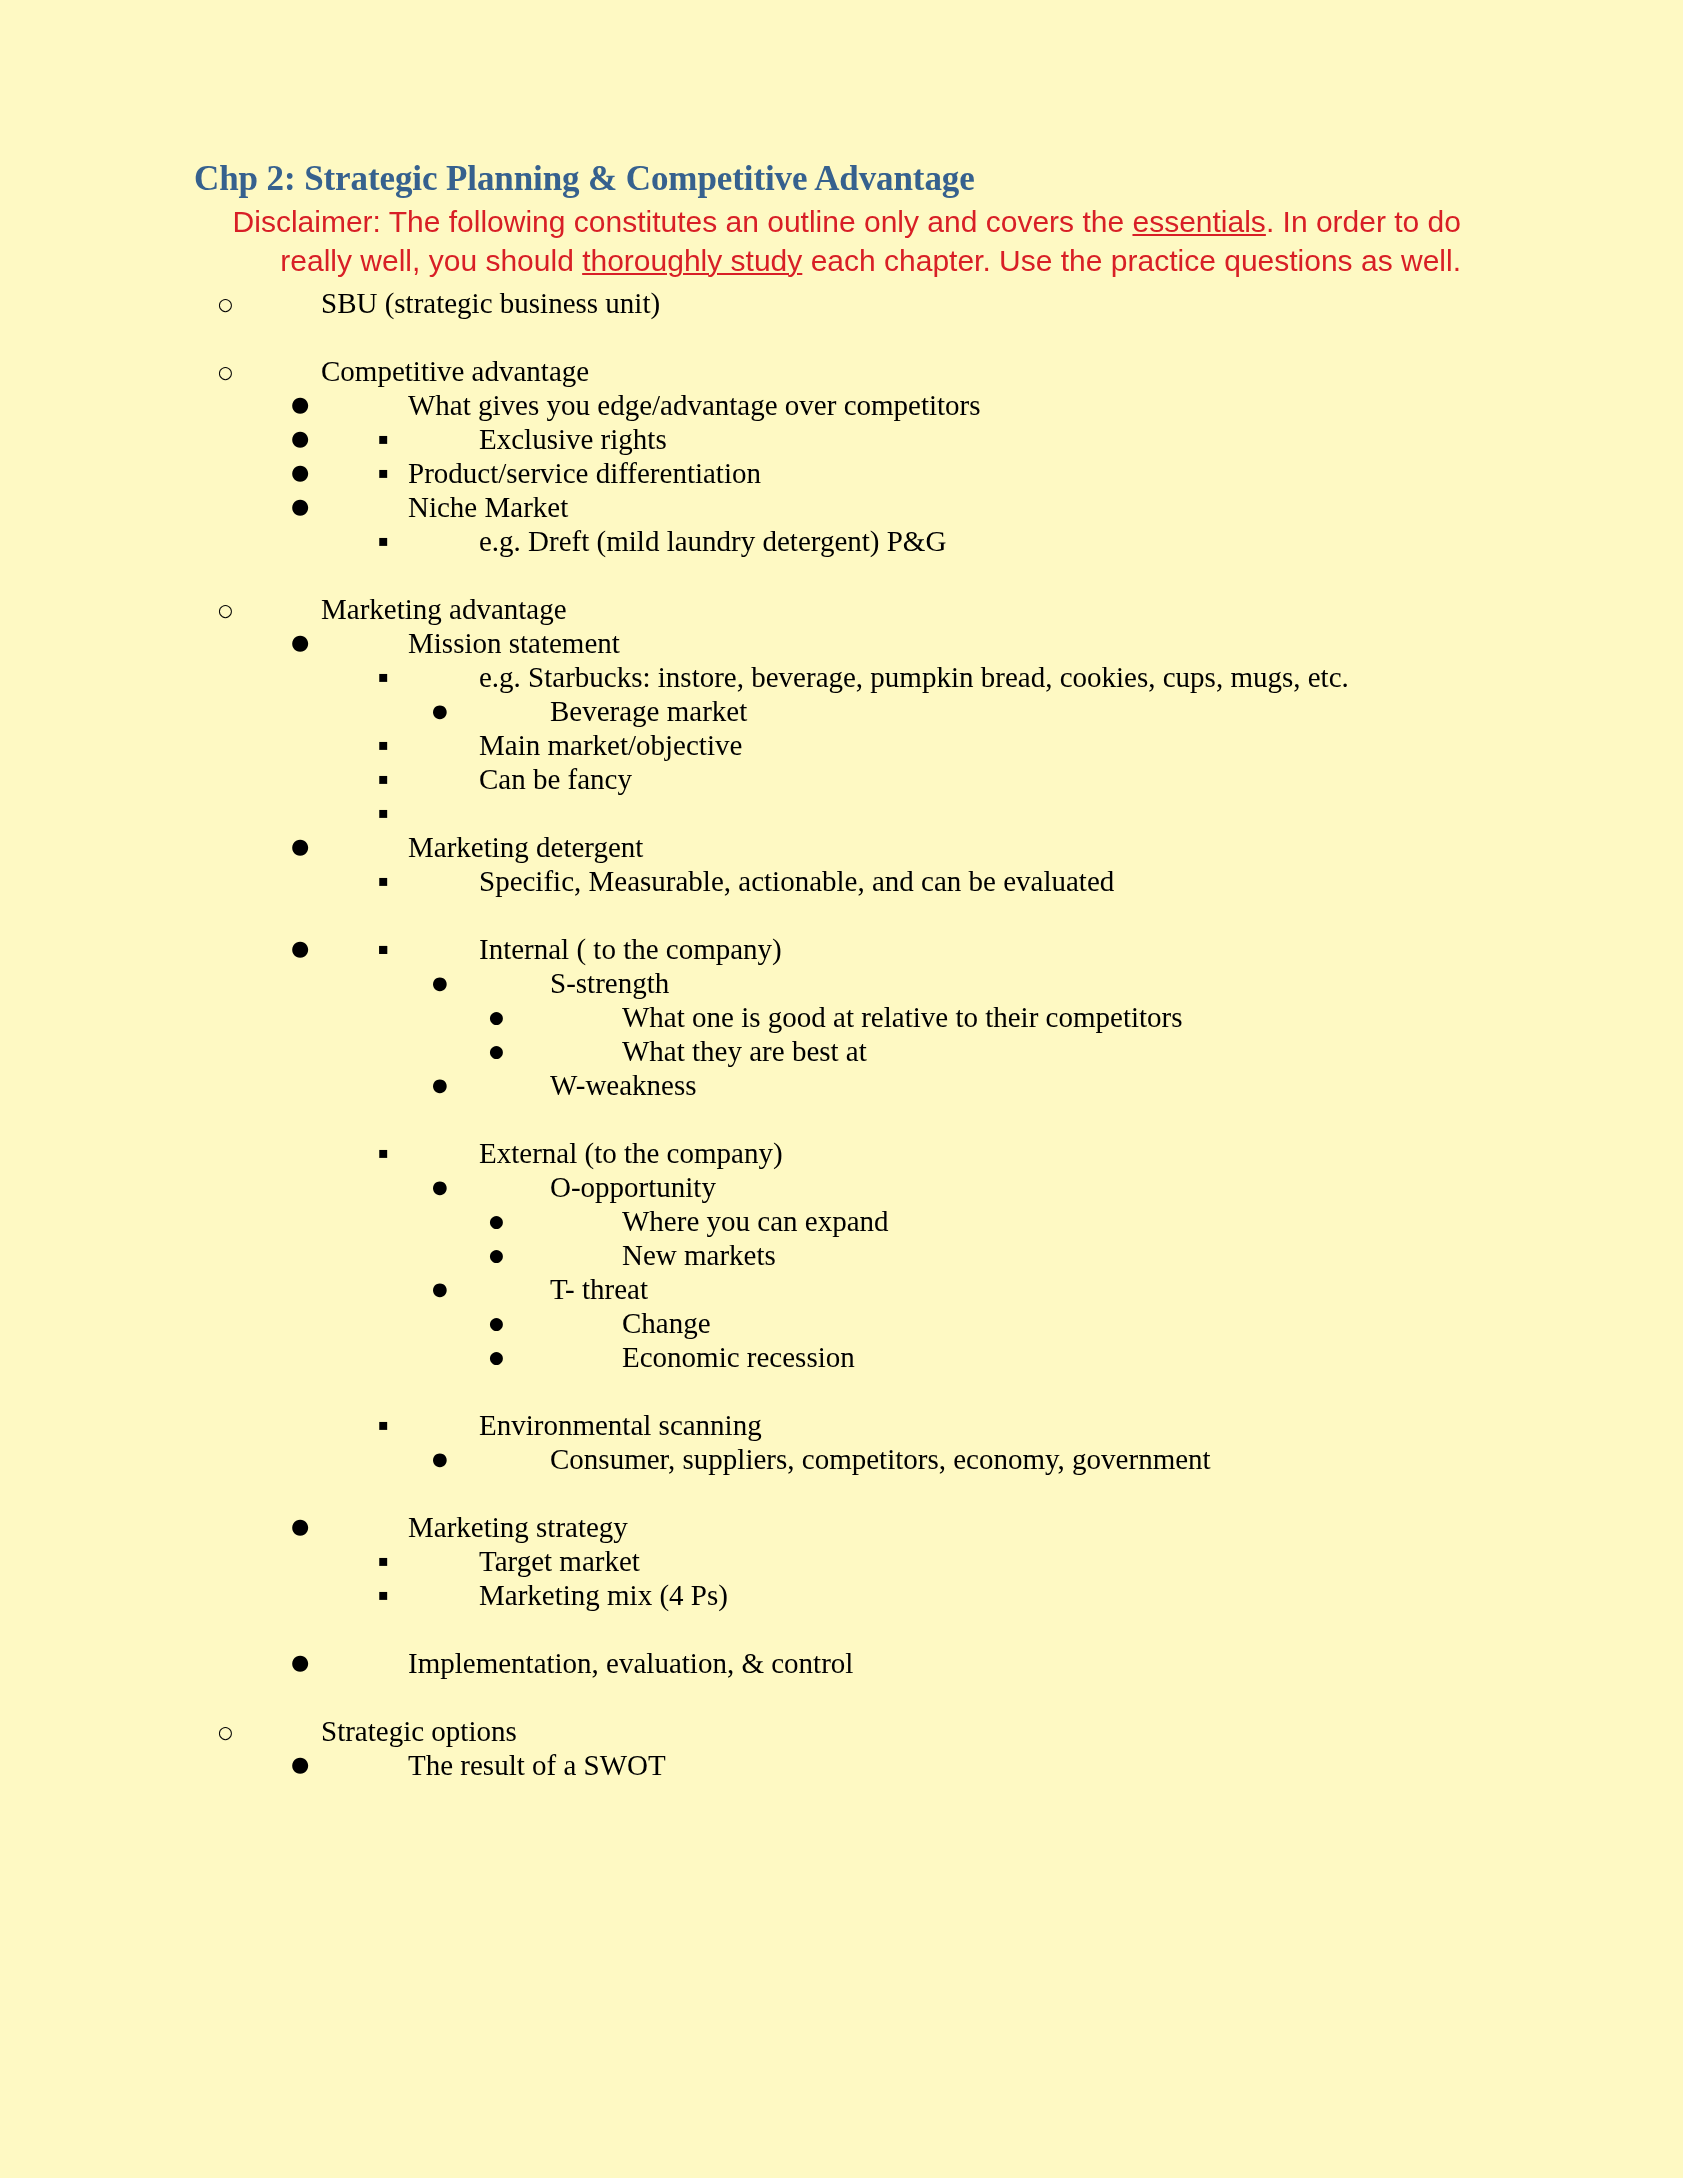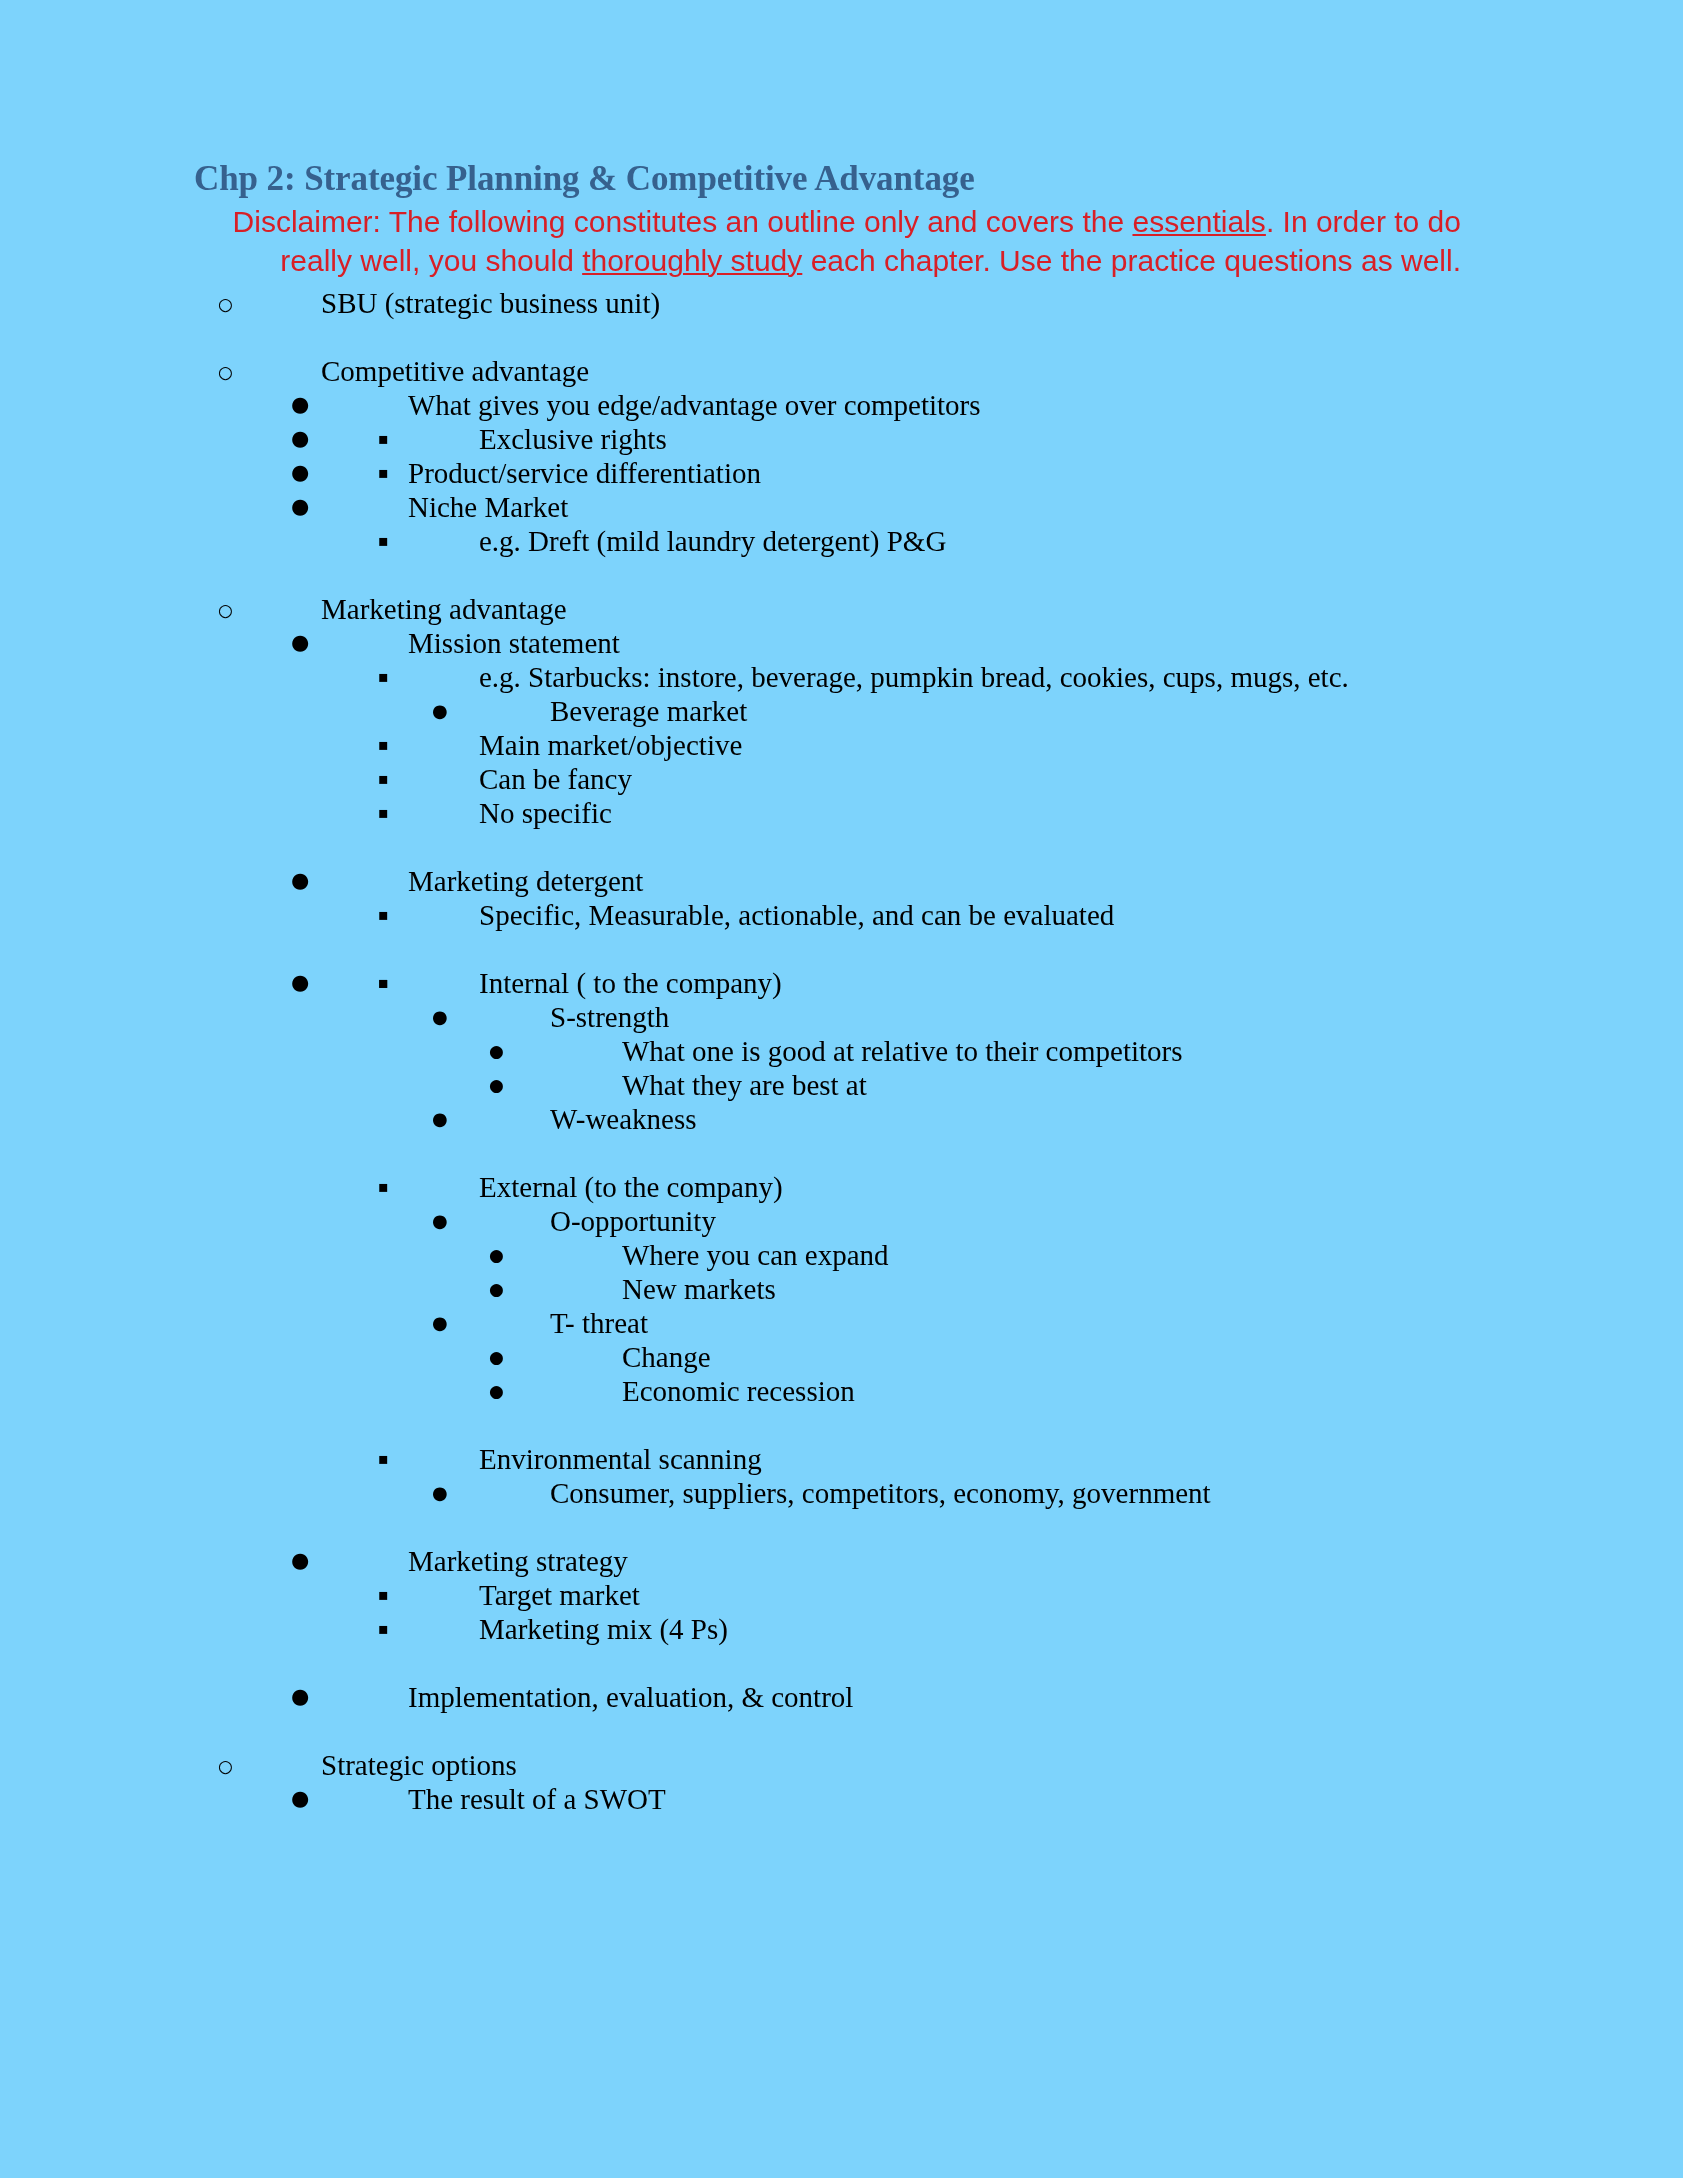--- a/index.html
+++ b/index.html
@@ -12,21 +12,21 @@
     height: 2178px;
     font-family: "Liberation Serif", "DejaVu Serif", serif;
     color: #000000;
     overflow: hidden;
   }
 
   .page {
     position: relative;
     width: 1683px;
     height: 2178px;
-    background: #7dd3fc;
+    background: #fef9c3;
   }
 
   .content {
     position: absolute;
     left: 194px;
     top: 158px;
     width: 1307px;
   }
 
   
@@ -178,21 +178,20 @@
       <div class="li lv3">
         <span class="mk">▪</span>
         <span class="tx">Main market/objective</span>
       </div>
       <div class="li lv3">
         <span class="mk">▪</span>
         <span class="tx">Can be fancy</span>
       </div>
       <div class="li lv3">
         <span class="mk">▪</span>
-        <span class="tx">No specific</span>
       </div>
 
       <div class="gap-md"></div>
 
       <div class="li lv2">
         <span class="mk">●</span>
         <span class="tx">Marketing detergent</span>
       </div>
       <div class="li lv3">
         <span class="mk">▪</span>

